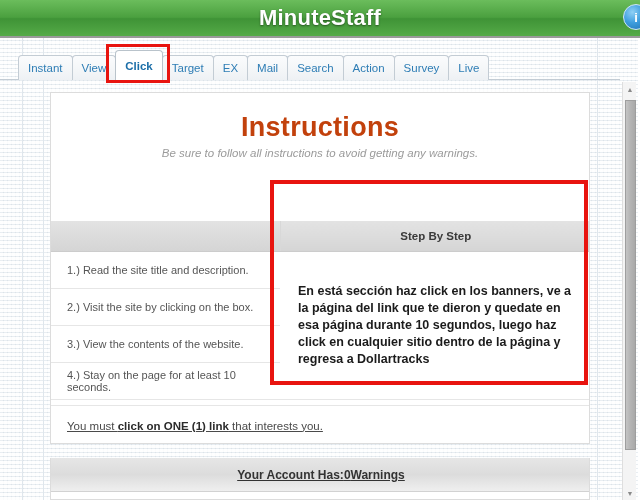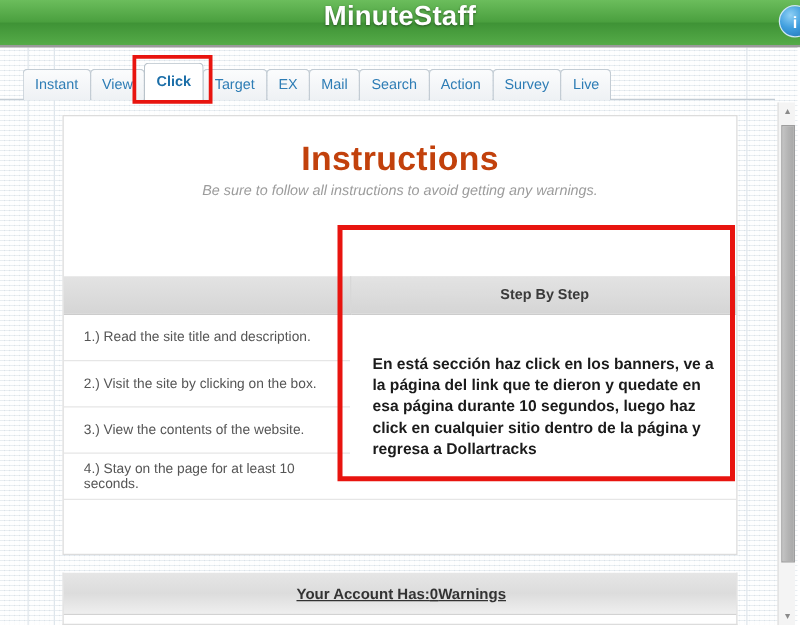--- a/index.html
+++ b/index.html
@@ -37,20 +37,21 @@
   }
 
   
   .titlebar {
     position: absolute;
     left: 0; top: 0;
     width: 640px; height: 38px;
     background: linear-gradient(to bottom, #6bbd5c 0%, #4ba03f 48%, #3f9336 52%, #55ab48 100%);
     border-bottom: 2px solid #9a9a9a;
     display: flex;
+    align-items: center;
     justify-content: center;
   }
   .titlebar-text {
     color: #ffffff;
     font-size: 22px;
     font-weight: bold;
     letter-spacing: .2px;
     text-shadow: 0 1px 2px rgba(0,0,0,.45);
   }
   .corner-icon {
@@ -320,20 +321,23 @@
         </tr>
         <tr>
           <td class="step-cell">3.) View the contents of the website.</td>
         </tr>
         <tr>
           <td class="step-cell">4.) Stay on the page for at least 10 seconds.</td>
         </tr>
       </tbody>
     </table>
 
+    <div class="link-row">
+      <a href="#"><span>You must </span><b>click on ONE (1) link</b><span> that interests you.</span></a>
+    </div>
 
   </div>
 
   <div class="annot-box"></div>
 
   <div class="account-card">
     <div class="account-bar">
       <span>Your Account Has: </span>
         <u>0</u>
         <span> Warnings</span>

